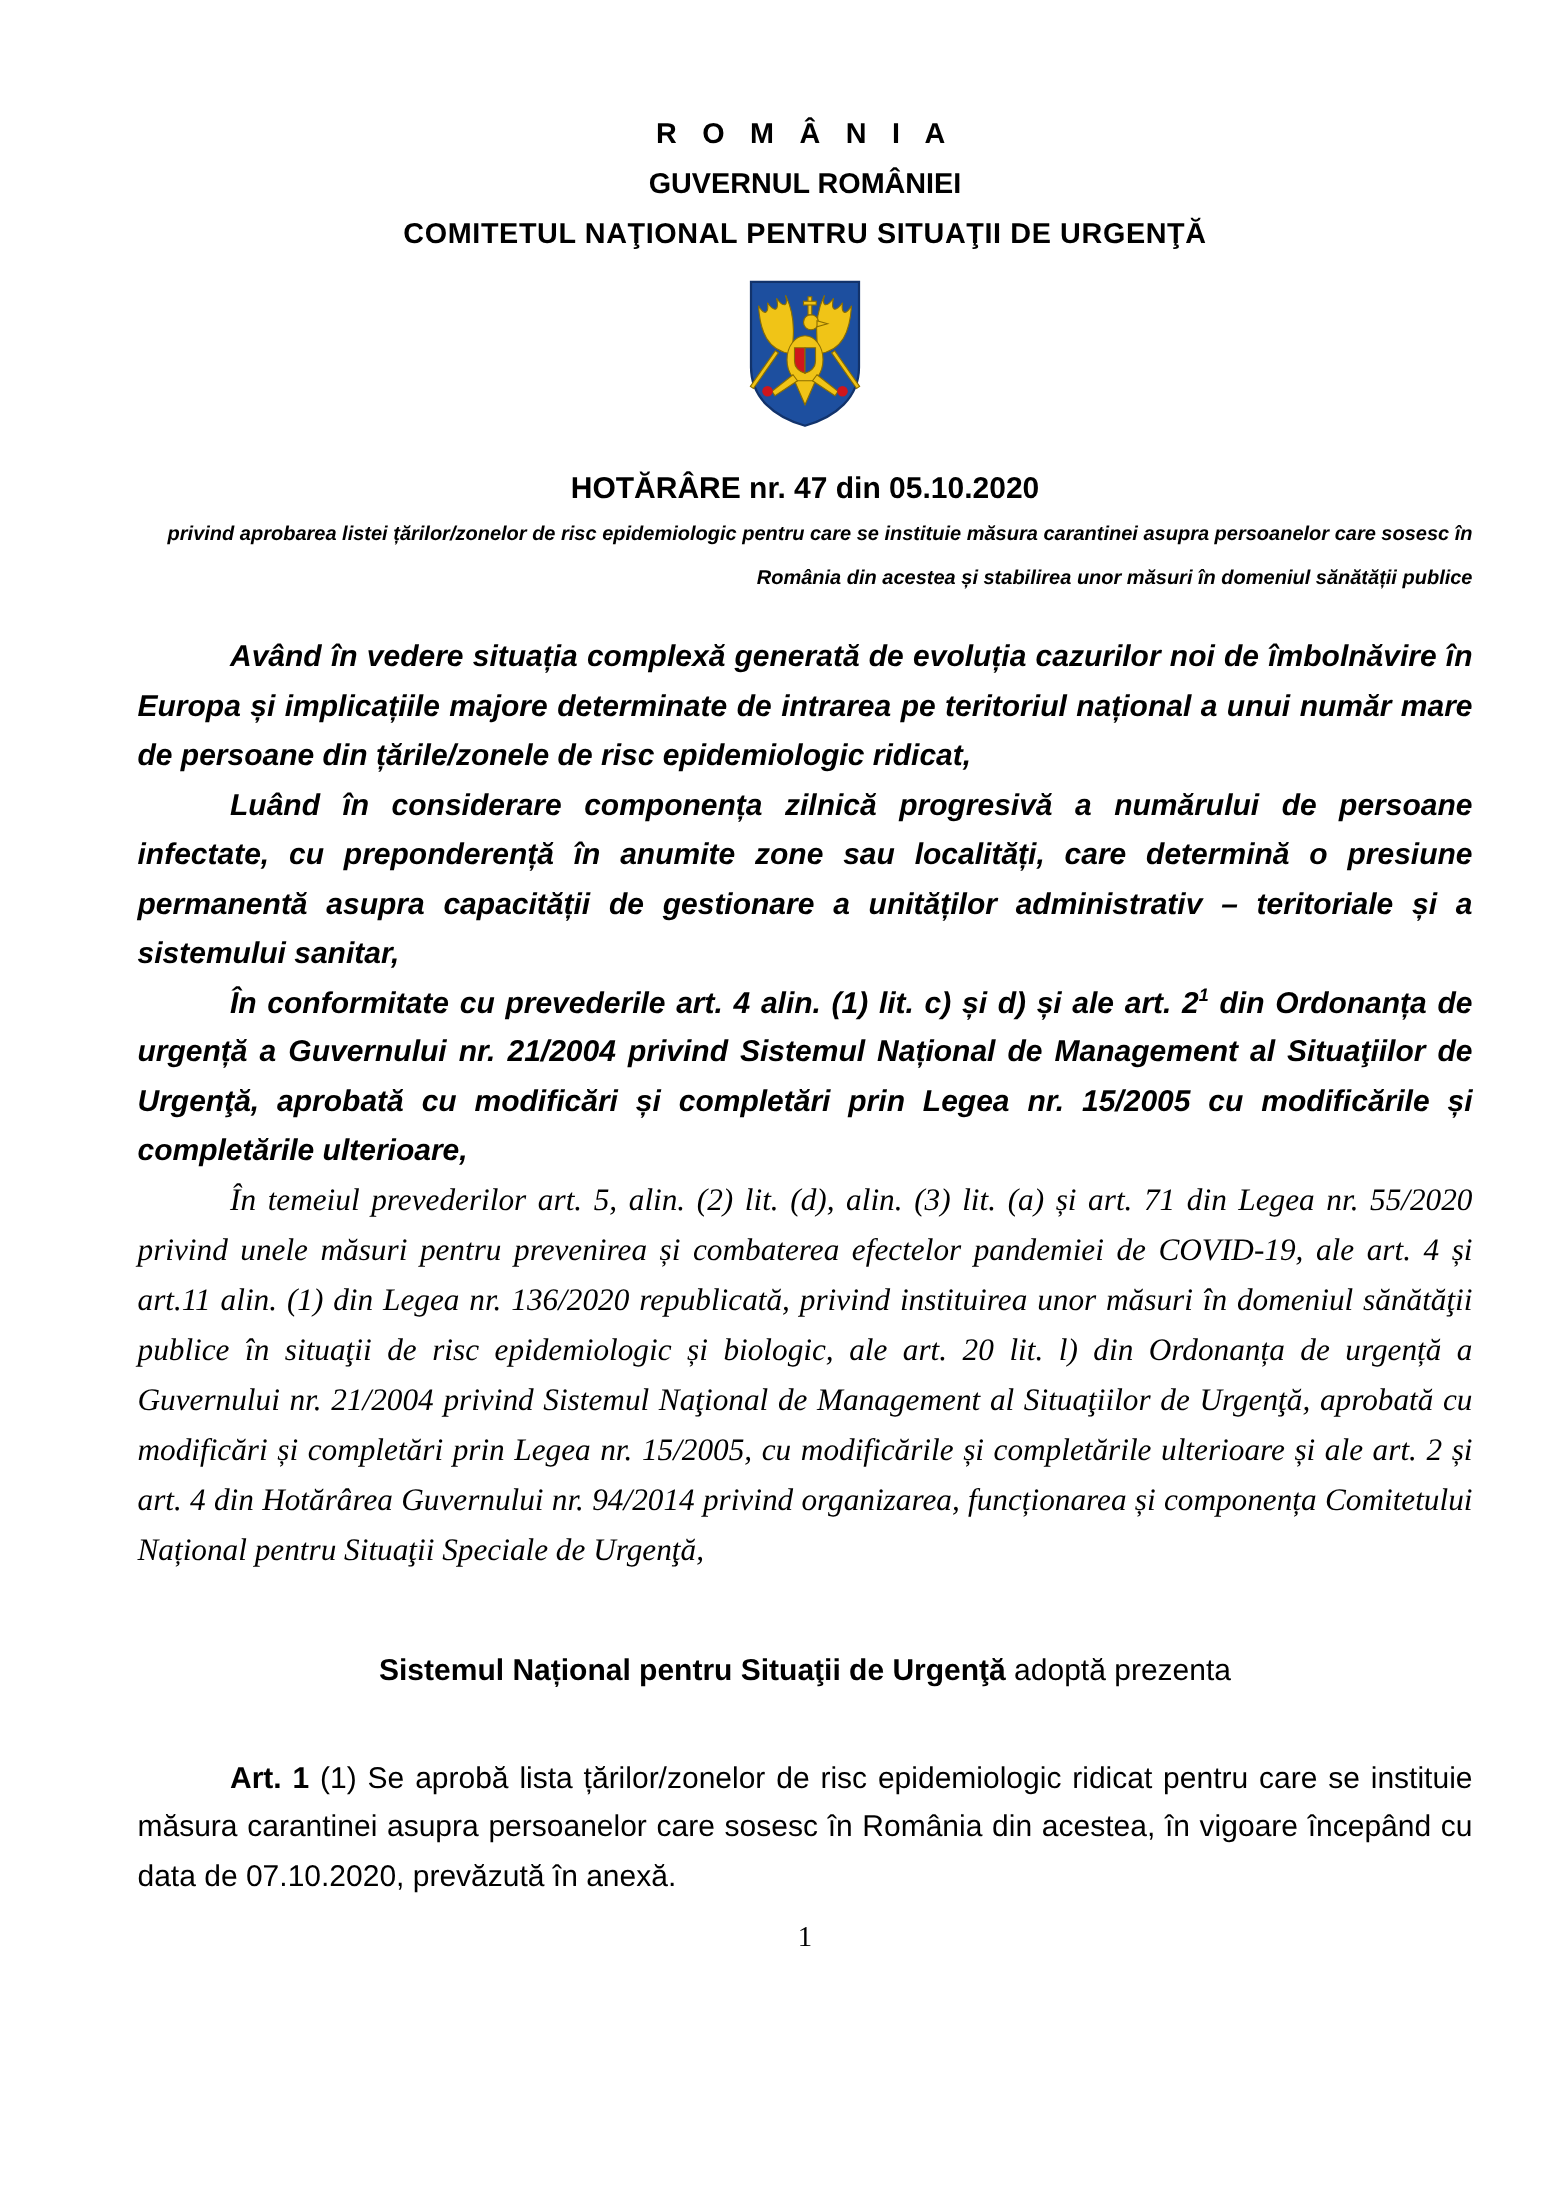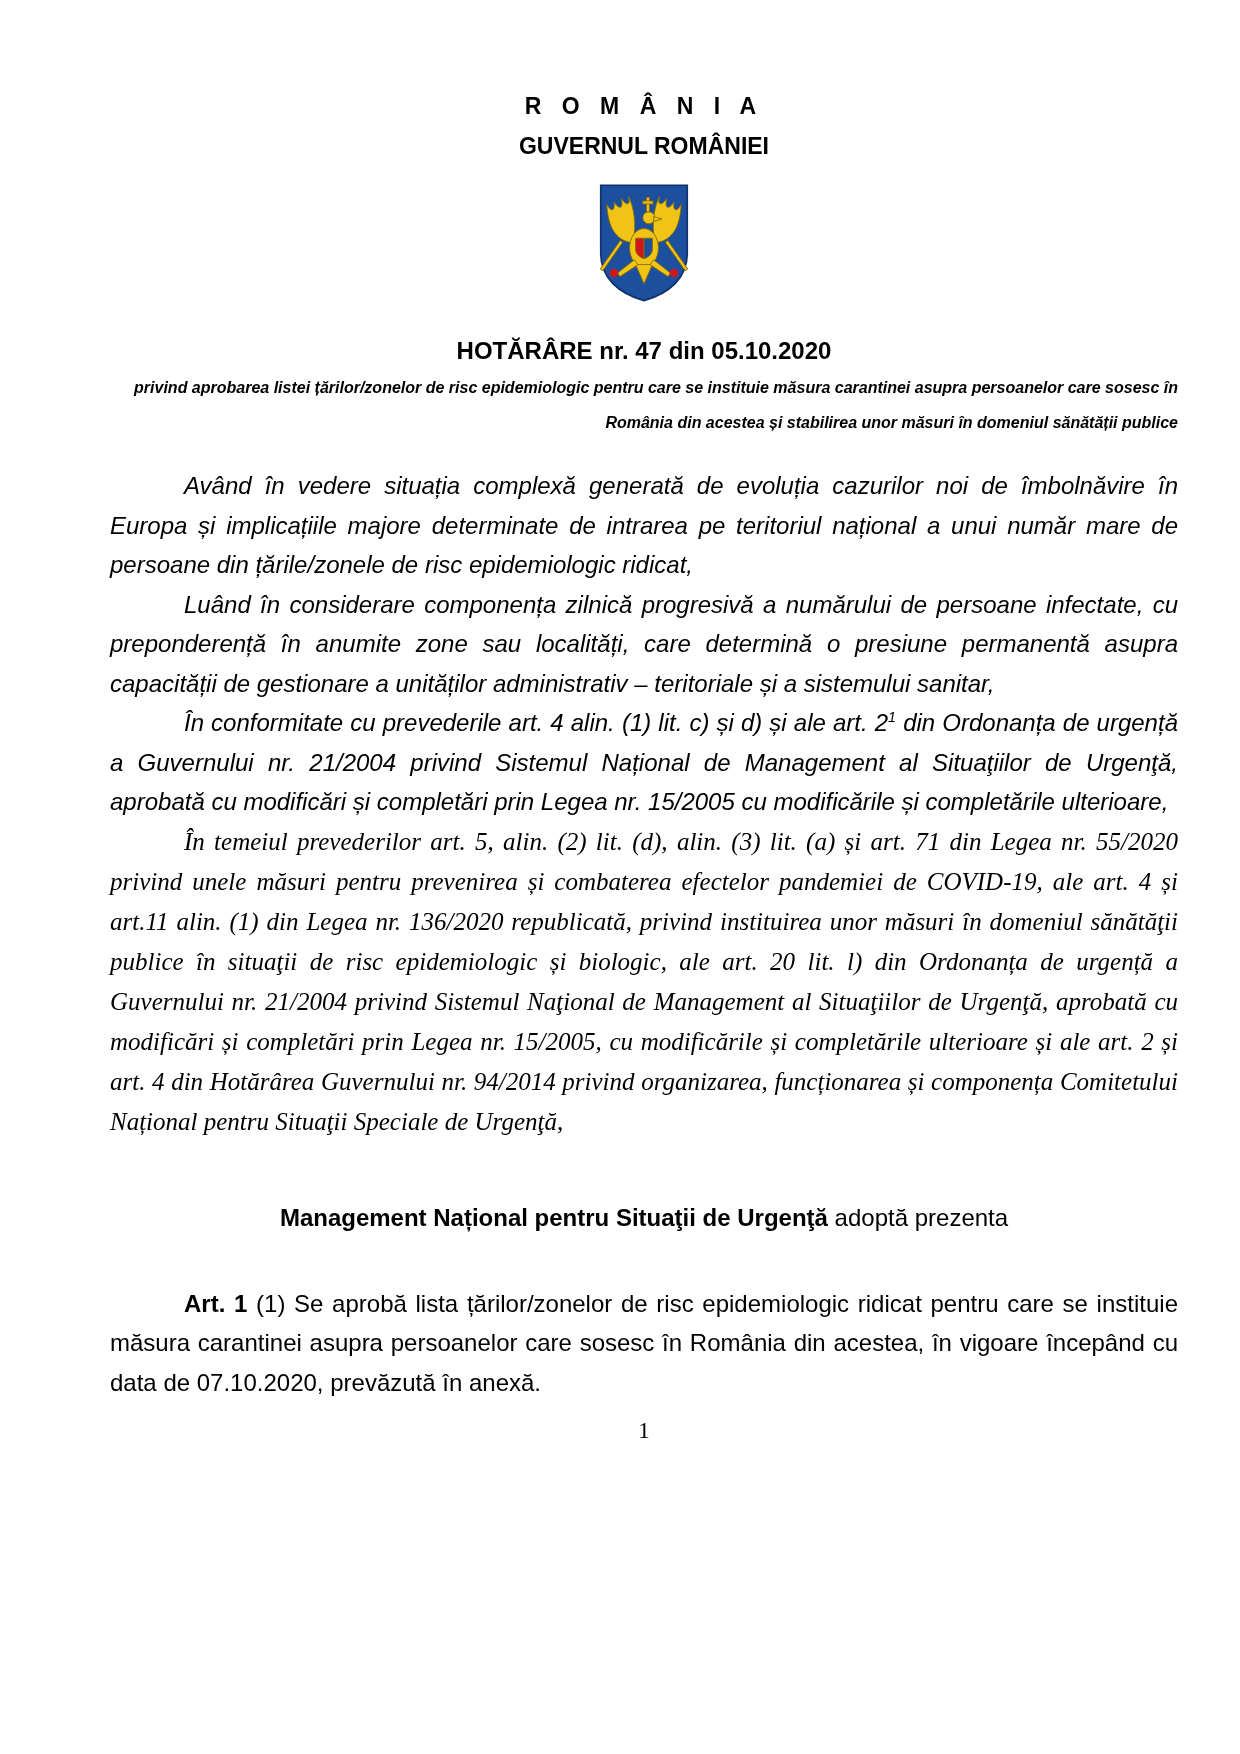--- a/index.html
+++ b/index.html
@@ -42,21 +42,21 @@
     margin: 2px 0 26px 0;
   }
 
   p { margin: 0; }
   .body-i, .body-serif, .body-r {
     text-align: justify;
     text-indent: 74px;
     font-size: 24px;
     line-height: 39.5px;
   }
-  .body-i { font-style: italic; font-family: "Liberation Sans", sans-serif; }
+  .body-i { font-style: italic; font-family: "Liberation Sans", sans-serif; font-weight: bold; }
   .body-serif {
     font-style: italic;
     font-family: "Liberation Serif", serif;
     font-size: 25px;
     line-height: 40px;
   }
   .body-r { font-style: normal; }
 
   sup { font-size: 60%; line-height: 0; }
 
@@ -88,20 +88,21 @@
 </style>
 </head>
 <body>
 
 <div class="page">
   <div class="content">
 
     <div class="hdr">
       <div class="hdr-country">R O M Â N I A</div>
       <div>GUVERNUL ROMÂNIEI</div>
+      <div class="hdr-committee">COMITETUL NAŢIONAL PENTRU SITUAŢII DE URGENŢĂ</div>
     </div>
 
     <svg class="emblem" width="96" height="122" viewBox="0 0 160 200" xmlns="http://www.w3.org/2000/svg">
       <path d="M8,4 L152,4 L152,118 C152,158 122,184 80,196 C38,184 8,158 8,118 Z" stroke="#12336b" stroke-width="3" fill="#1d4f9f"></path>
       <g stroke="#8a6d00" stroke-width="1.5" fill="#f0c417">
         <path d="M62,100 C30,96 20,70 18,36 C26,50 32,46 30,32 C40,46 46,42 42,26 C52,40 58,36 54,22 C62,38 66,60 64,82 Z"></path>
         <path d="M98,100 C130,96 140,70 142,36 C134,50 128,46 130,32 C120,46 114,42 118,26 C108,40 102,36 106,22 C98,38 94,60 96,82 Z"></path>
         <ellipse cx="80" cy="108" rx="24" ry="32"></ellipse>
         <circle cx="88" cy="58" r="10"></circle>
         <path d="M96,56 L110,60 L96,64 Z"></path>
@@ -127,21 +128,21 @@
     <div class="subtitle">privind aprobarea listei țărilor/zonelor de risc epidemiologic pentru care se instituie măsura carantinei asupra persoanelor care sosesc în România din acestea și stabilirea unor măsuri în domeniul sănătății publice</div>
 
     <p class="body-i">Având în vedere situația complexă generată de evoluția cazurilor noi de îmbolnăvire în Europa și implicațiile majore determinate de intrarea pe teritoriul național a unui număr mare de persoane din țările/zonele de risc epidemiologic ridicat,</p>
 
     <p class="body-i">Luând în considerare componența zilnică progresivă a numărului de persoane infectate, cu preponderență în anumite zone sau localități, care determină o presiune permanentă asupra capacității de gestionare a unităților administrativ – teritoriale și a sistemului sanitar,</p>
 
     <p class="body-i"><span>În conformitate cu prevederile art. 4 alin. (1) lit. c) și d) și ale art. 2</span><sup>1</sup><span> din Ordonanța de urgență a Guvernului nr. 21/2004 privind Sistemul Național de Management al Situaţiilor de Urgenţă, aprobată cu modificări și completări prin Legea nr. 15/2005 cu modificările și completările ulterioare,</span></p>
 
     <p class="body-serif">În temeiul prevederilor art. 5, alin. (2) lit. (d), alin. (3) lit. (a) și art. 71 din Legea nr. 55/2020 privind unele măsuri pentru prevenirea și combaterea efectelor pandemiei de COVID-19, ale art. 4 și art.11 alin. (1)  din Legea nr. 136/2020 republicată, privind instituirea unor măsuri în domeniul sănătăţii publice în situaţii de risc epidemiologic și biologic, ale art. 20 lit. l) din Ordonanța de urgență a Guvernului nr. 21/2004 privind Sistemul Naţional de Management al Situaţiilor de Urgenţă, aprobată cu modificări și completări prin Legea nr. 15/2005, cu modificările și completările ulterioare și ale art. 2 și art. 4 din Hotărârea Guvernului nr. 94/2014 privind organizarea, funcționarea și componența Comitetului Național pentru Situaţii Speciale de Urgenţă,</p>
 
-    <p class="adoption"><b>Management Național pentru Situaţii de Urgenţă</b><span> adoptă prezenta</span></p>
+    <p class="adoption"><b>Sistemul Național pentru Situaţii de Urgenţă</b><span> adoptă prezenta</span></p>
 
 
     <p class="body-r art"><b>Art. 1</b><span> (1) Se aprobă lista țărilor/zonelor de risc epidemiologic ridicat pentru care se instituie măsura carantinei asupra persoanelor care sosesc în România din acestea, în vigoare începând cu data de 07.10.2020, prevăzută în anexă.</span></p>
 
     <div class="pagenum">1</div>
 
   </div>
 </div>
 
 </body></html>

